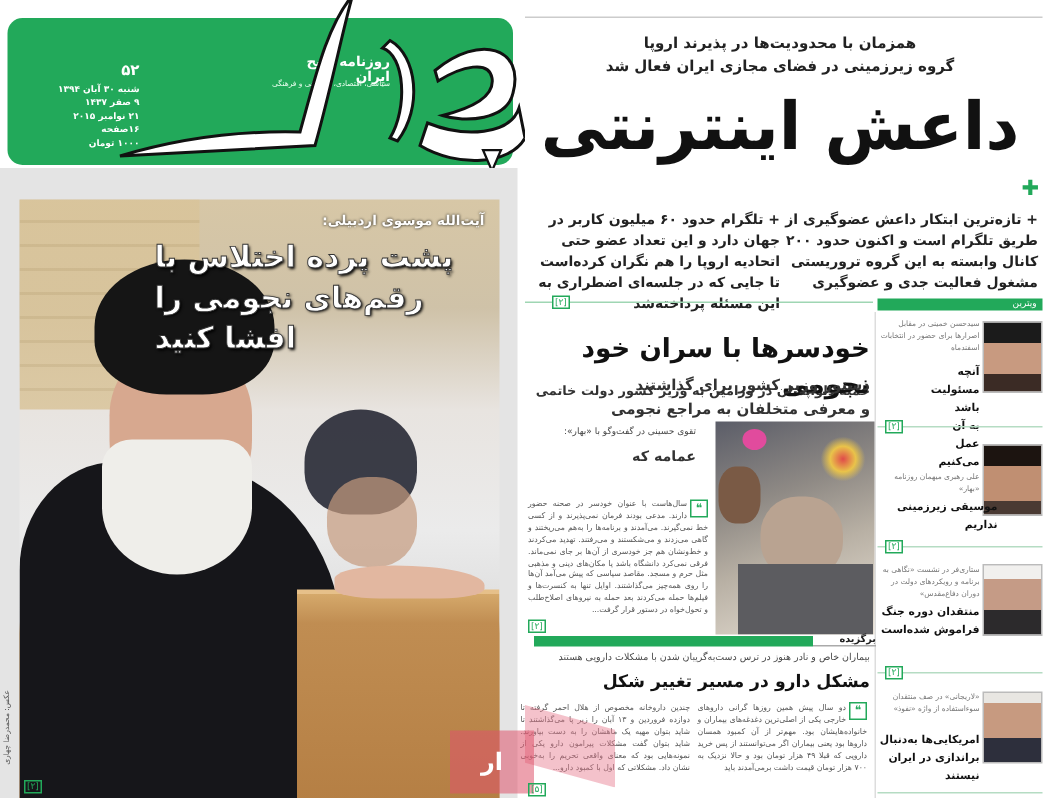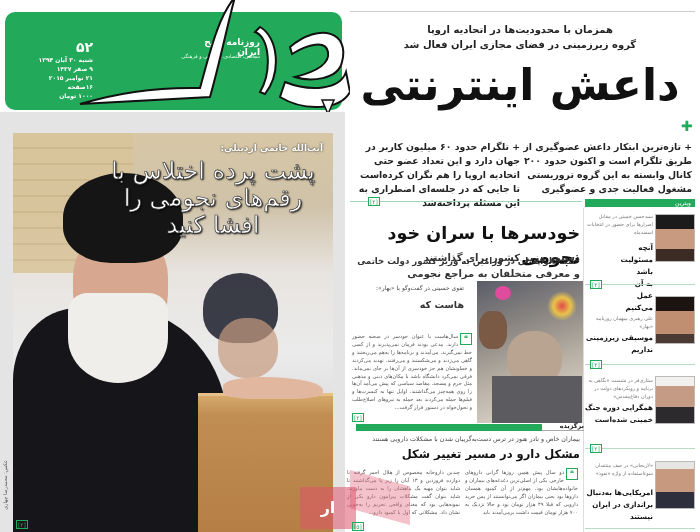--- a/index.html
+++ b/index.html
@@ -3,40 +3,40 @@
 <meta charset="utf-8">
 <style>
   *{box-sizing:border-box;margin:0;padding:0;}
   html,body{width:700px;height:532px;overflow:hidden;background:#fff;}
   body{position:relative;font-family:"DejaVu Sans",sans-serif;direction:rtl;color:#111;}
 
   
   .masthead{position:absolute;left:5px;top:12px;width:337px;height:98px;background:#22a95a;border-radius:10px;}
   .mast-logo{position:absolute;left:60px;top:-8px;width:290px;height:125px;}
   .mast-info{position:absolute;left:8px;top:28px;width:80px;text-align:right;color:#fff;}
-  .mast-info .issue{font-size:14px;font-weight:bold;line-height:15px;}
+  .mast-info .issue{font-size:10px;font-weight:bold;line-height:15px;}
   .mast-info .line{font-size:6px;line-height:9px;font-weight:bold;}
   .mast-name{position:absolute;left:175px;top:25px;width:80px;text-align:right;color:#fff;font-size:9px;font-weight:bold;}
   .mast-sub{position:absolute;left:165px;top:41px;width:90px;text-align:right;color:#eafff0;font-size:5px;}
   .gray-bar{position:absolute;left:0;top:112px;width:345px;height:420px;background:#e4e4e4;}
 
   
   .main-photo{position:absolute;left:13px;top:133px;width:320px;height:402px;overflow:hidden;
     background:linear-gradient(180deg,#d7c7a6 0%,#cfc2a8 18%,#e8e4e0 35%,#ebebeb 55%,#ddd 70%,#c99a5b 72%,#b9854a 100%);}
   .photo-wall{position:absolute;left:0;top:0;width:120px;height:140px;background:repeating-linear-gradient(180deg,#d9c49a 0 14px,#cdb78b 14px 16px);opacity:.85;}
   .turban{position:absolute;left:50px;top:40px;width:120px;height:90px;background:#151515;border-radius:50% 50% 40% 40%;}
   .face{position:absolute;left:60px;top:100px;width:95px;height:110px;background:#d7a88f;border-radius:40% 40% 45% 45%;}
   .beard{position:absolute;left:55px;top:160px;width:100px;height:90px;background:#efeeea;border-radius:20% 20% 50% 50%;}
   .robe{position:absolute;left:0;top:175px;width:215px;height:240px;background:#16161a;border-radius:30% 50% 0 0;}
   .bg-person{position:absolute;left:190px;top:140px;width:75px;height:70px;background:#1b1d2a;border-radius:50% 50% 40% 40%;opacity:.85;}
   .bg-face{position:absolute;left:205px;top:185px;width:60px;height:60px;background:#c49a7e;border-radius:45%;opacity:.7;}
   .desk{position:absolute;left:185px;top:260px;width:135px;height:142px;background:linear-gradient(180deg,#d5a96b 0,#c08d52 14%,#b57f44 100%);border-top:3px solid #e6c08a;}
   .hand{position:absolute;left:210px;top:244px;width:100px;height:22px;background:#e2b7a0;border-radius:40% 60% 30% 30%;}
   .photo-kicker{position:absolute;right:10px;top:10px;color:#fff;font-size:9px;font-weight:bold;text-shadow:0 0 2px #000;}
-  .photo-head{position:absolute;right:10px;top:25px;width:220px;text-align:center;color:#fff;font-size:24px;font-weight:normal;line-height:27px;
+  .photo-head{position:absolute;right:10px;top:25px;width:220px;text-align:left;color:#fff;font-size:20px;font-weight:bold;line-height:27px;
     -webkit-text-stroke:0.6px #333;text-shadow:1px 1px 2px #000;}
   .photo-credit{position:absolute;left:2px;top:460px;writing-mode:vertical-rl;transform:rotate(180deg);font-size:5px;color:#555;}
   .page-tag{position:absolute;font-size:6px;color:#22a95a;border:1px solid #22a95a;padding:0 1px;line-height:7px;}
 
   
   .top-rule{position:absolute;left:350px;top:11px;width:345px;height:1px;background:#ccc;}
   .kicker{position:absolute;left:350px;top:22px;width:340px;text-align:center;font-size:10px;font-weight:bold;line-height:15px;color:#222;}
   .headline{position:absolute;left:350px;top:55px;width:340px;text-align:center;font-size:44px;font-weight:900;line-height:60px;letter-spacing:-1px;}
   .plus{position:absolute;color:#22a95a;font-weight:bold;font-size:14px;}
   .sub-col{position:absolute;top:140px;width:170px;text-align:right;font-size:9.3px;font-weight:bold;line-height:14px;color:#222;}
@@ -99,29 +99,29 @@
 <div class="main-photo">
   <div class="photo-wall"></div>
   <div class="bg-person"></div>
   <div class="bg-face"></div>
   <div class="robe"></div>
   <div class="face"></div>
   <div class="beard"></div>
   <div class="turban"></div>
   <div class="desk"></div>
   <div class="hand"></div>
-  <div class="photo-kicker">آیت‌الله خاتمی اردبیلی:</div>
+  <div class="photo-kicker">آیت‌الله موسوی اردبیلی:</div>
   <div class="photo-head">پشت پرده اختلاس با رقم‌های نجومی را افشا کنید</div>
 </div>
 <div class="photo-credit">عکس: محمدرضا چهاری</div>
 <span class="page-tag" style="left:16px;top:520px;">[۲]</span>
 
 <div class="top-rule"></div>
 <div class="kicker">
-  <div>همزمان با محدودیت‌ها در اتحادیه اروپا</div>
+  <div>همزمان با محدودیت‌ها در پذیرند اروپا</div>
   <div>گروه زیرزمینی در فضای مجازی ایران فعال شد</div>
 </div>
 <div class="headline">داعش اینترنتی</div>
 <span class="plus" style="left:681px;top:118px;">✚</span>
 <div class="sub-col" style="left:522px;">+ تازه‌ترین ابتکار داعش عضوگیری از طریق تلگرام است و اکنون حدود ۲۰۰ کانال وابسته به این گروه تروریستی مشغول فعالیت جدی و عضوگیری هستند</div>
 <div class="sub-col" style="left:350px;">+ تلگرام حدود ۶۰ میلیون کاربر در جهان دارد و این تعداد عضو حتی اتحادیه اروپا را هم نگران کرده‌است تا جایی که در جلسه‌ای اضطراری به این مسئله پرداخته‌شد</div>
 <div class="hr-green" style="left:350px;top:201px;width:232px;"></div>
 <span class="page-tag" style="left:368px;top:197px;background:#fff;">[۲]</span>
 
 <div class="sb-head">ویترین</div>
@@ -130,29 +130,29 @@
   <div class="sb-photo" style="top:2px;background:linear-gradient(180deg,#1b1b1b 0 30%,#c89a80 30% 75%,#3b2b25 75%);"></div>
   <div class="sb-desc" style="top:0;">سیدحسن خمینی در مقابل اصرارها برای حضور در انتخابات اسفندماه</div>
   <div class="sb-title" style="top:30px;padding-left:43px;">آنچه مسئولیت باشد به آن عمل می‌کنیم</div>
 </div>
 <div class="sb-sep" style="top:284px;"></div>
 <span class="page-tag" style="left:590px;top:280px;background:#fff;">[۲]</span>
 
 <div class="sb-item" style="top:296px;">
   <div class="sb-photo" style="top:0;background:linear-gradient(180deg,#1c1410 0 30%,#c08f72 30% 80%,#4a3a33 80%);"></div>
   <div class="sb-desc" style="top:18px;">علی رهبری میهمان روزنامه «بهار»</div>
-  <div class="sb-title" style="top:36px;">موسیقی زیرزمینی نداریم</div>
+  <div class="sb-title" style="top:36px;margin-left:12px;">موسیقی زیرزمینی نداریم</div>
 </div>
 <div class="sb-sep" style="top:364px;"></div>
 <span class="page-tag" style="left:590px;top:360px;background:#fff;">[۲]</span>
 
 <div class="sb-item" style="top:376px;">
   <div class="sb-photo" style="top:0;background:linear-gradient(180deg,#f1f0ee 0 20%,#c59b86 20% 65%,#2c2a2c 65%);"></div>
   <div class="sb-desc" style="top:0;">ستاری‌فر در نشست «نگاهی به برنامه و رویکردهای دولت در دوران دفاع‌مقدس»</div>
-  <div class="sb-title" style="top:26px;">همگرایی دوره جنگ خمینی شده‌است</div>
+  <div class="sb-title" style="top:26px;">منتقدان دوره جنگ فراموش شده‌است</div>
 </div>
 <div class="sb-sep" style="top:448px;"></div>
 <span class="page-tag" style="left:590px;top:444px;background:#fff;">[۲]</span>
 
 <div class="sb-item" style="top:461px;">
   <div class="sb-photo" style="top:0;background:linear-gradient(180deg,#e8e6e2 0 15%,#c79a80 15% 65%,#2d2f3c 65%);"></div>
   <div class="sb-desc" style="top:0;">«لاریجانی» در صف منتقدان سوءاستفاده از واژه «نفوذ»</div>
   <div class="sb-title" style="top:26px;">امریکایی‌ها به‌دنبال براندازی در ایران نیستند</div>
 </div>
 <div class="sb-sep" style="top:528px;"></div>
@@ -160,21 +160,21 @@
 <div class="col-divider" style="left:583px;top:208px;height:324px;"></div>
 
 <div class="s2-kicker">حمله دلواپسان در ورامین به وزیر کشور دولت خاتمی</div>
 <div class="s2-head">خودسرها با سران خود نجومی</div>
 <div class="s2-sub">
   <div>دستور وزیر کشور برای گذاشتند</div>
   <div>و معرفی متخلفان به مراجع نجومی</div>
 </div>
 <div class="s2-quote-k">تقوی حسینی در گفت‌وگو با «بهار»:</div>
 <div class="s2-quote">
-  <div>هاست که</div>
+  <div>عمامه که</div>
 </div>
 <div class="s2-photo">
   <div style="position:absolute;left:18px;top:5px;width:16px;height:14px;background:#e14b9d;border-radius:50%;"></div>
   <div style="position:absolute;left:70px;top:10px;width:30px;height:30px;background:radial-gradient(#e04a4a,#e9c34a 40%,transparent 70%);"></div>
   <div style="position:absolute;left:2px;top:30px;width:28px;height:38px;background:#7a5a45;border-radius:40%;"></div>
   <div style="position:absolute;left:30px;top:50px;width:55px;height:55px;background:#b9a391;border-radius:45%;"></div>
   <div style="position:absolute;left:15px;top:95px;width:90px;height:47px;background:#5c5c60;"></div>
 </div>
 <div class="s2-body">
   <span class="icon-box">❝</span>

